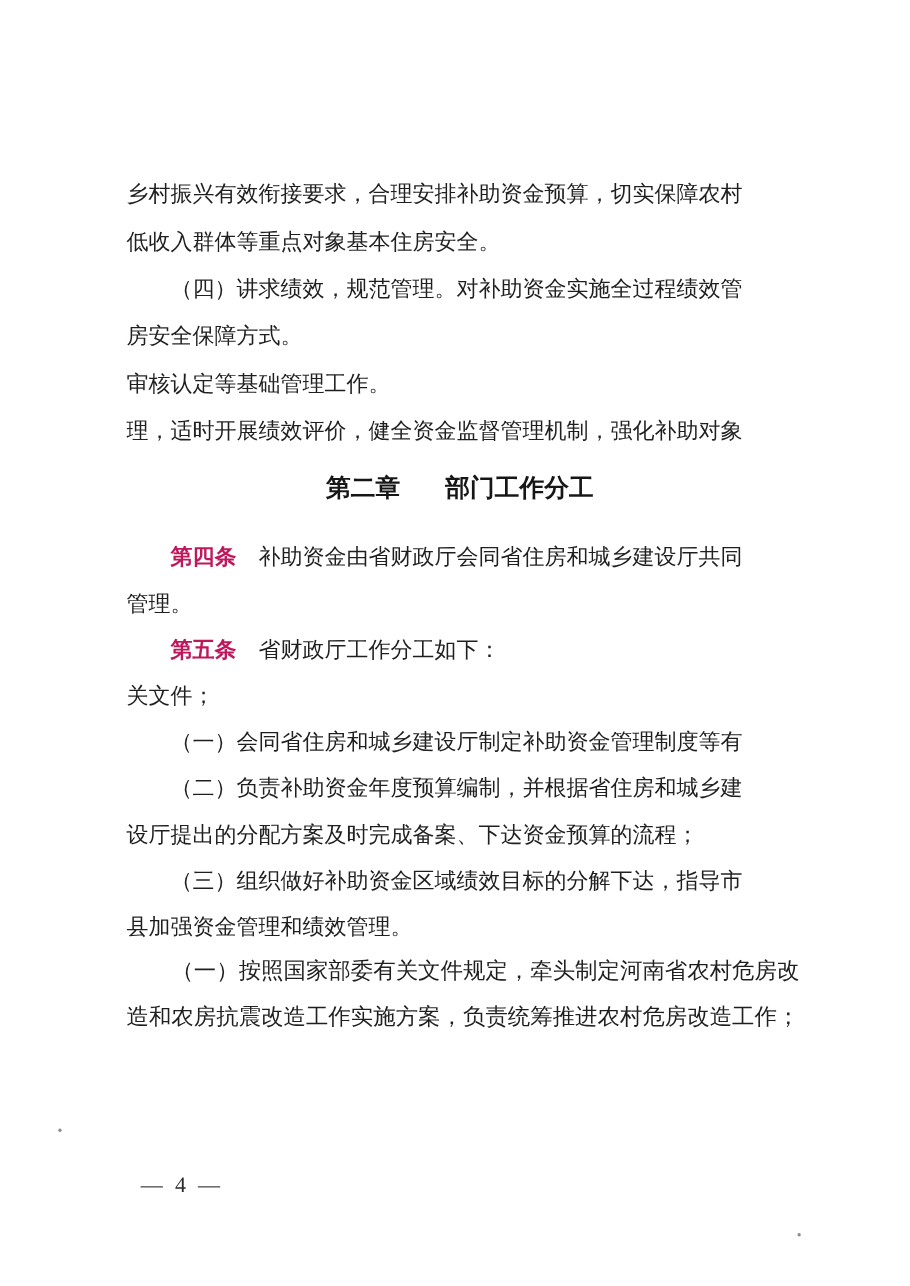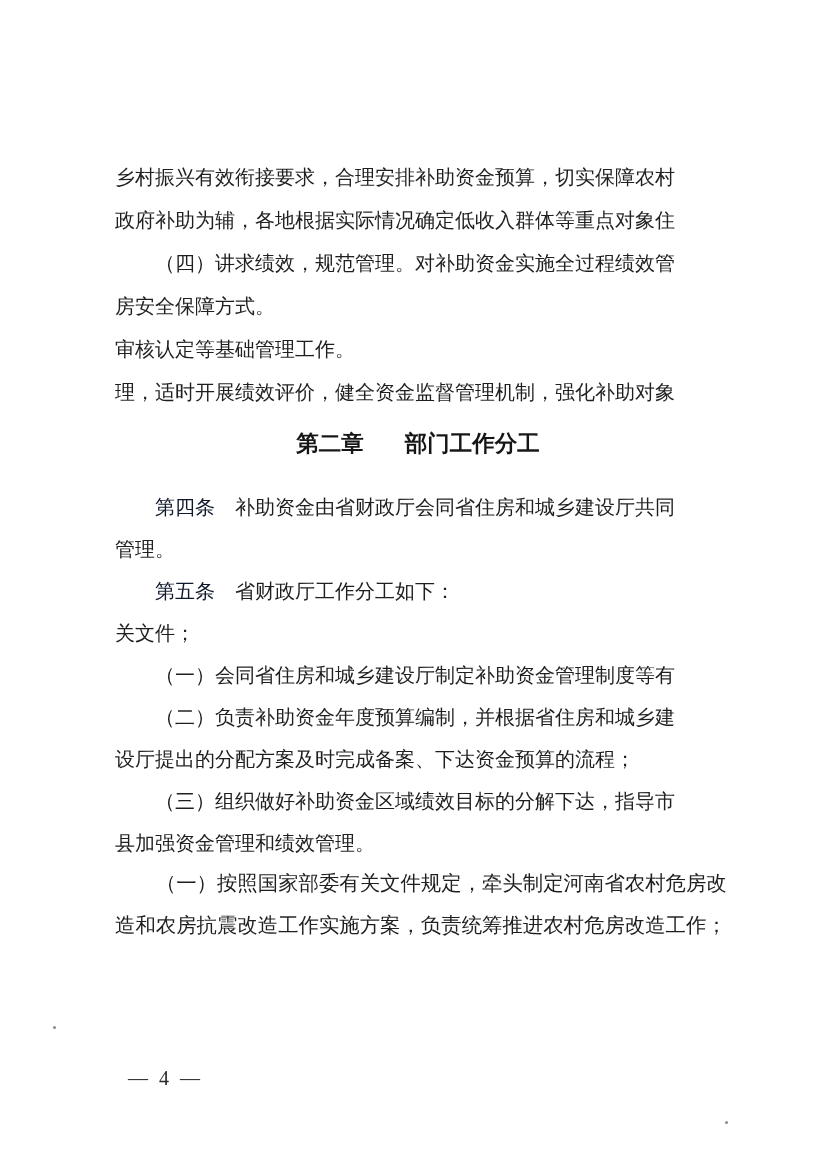--- a/index.html
+++ b/index.html
@@ -30,23 +30,23 @@
   }
   .b2 .line {
     height: 42px;
     line-height: 42px;
   }
   .line.cmp {
     font-size: 20.4px;
     font-family: Liberation Mono, monospace;
   }
   .term {
-    font-weight: 400;
+    font-weight: 700;
     font-family: "Liberation Sans", "DejaVu Sans", sans-serif;
-    color: #0f172a;
+    color: #be185d;
   }
   .heading {
     height: 43px;
     line-height: 43px;
     margin: 8px 0 21px 0;
     width: 606px;
     text-align: center;
     font-weight: 700;
     font-size: 22.5px;
     font-family: "Liberation Sans", "DejaVu Sans", sans-serif;
@@ -77,21 +77,21 @@
   .speck.s1 { left: 53px;  top: 1026px; }
   .speck.s2 { left: 725px; top: 1121px; }
 </style>
 </head>
 <body>
 
 <div class="content">
 
   <div>
     <div class="line"><span>乡村振兴有效衔接要求，合理安排补助资金预算，切实保障农村</span></div>
-    <div class="line"><span>政府补助为辅，各地根据实际情况确定低收入群体等重点对象住</span></div>
+    <div class="line"><span>低收入群体等重点对象基本住房安全。</span></div>
     <div class="line"><span>　　（四）讲求绩效，规范管理。对补助资金实施全过程绩效管</span></div>
     <div class="line"><span>房安全保障方式。</span></div>
     <div class="line"><span>审核认定等基础管理工作。</span></div>
     <div class="line"><span>理，适时开展绩效评价，健全资金监督管理机制，强化补助对象</span></div>
   </div>
 
   <div class="heading">
     <span>第二章</span><span class="t2">部门工作分工</span>
   </div>
 

